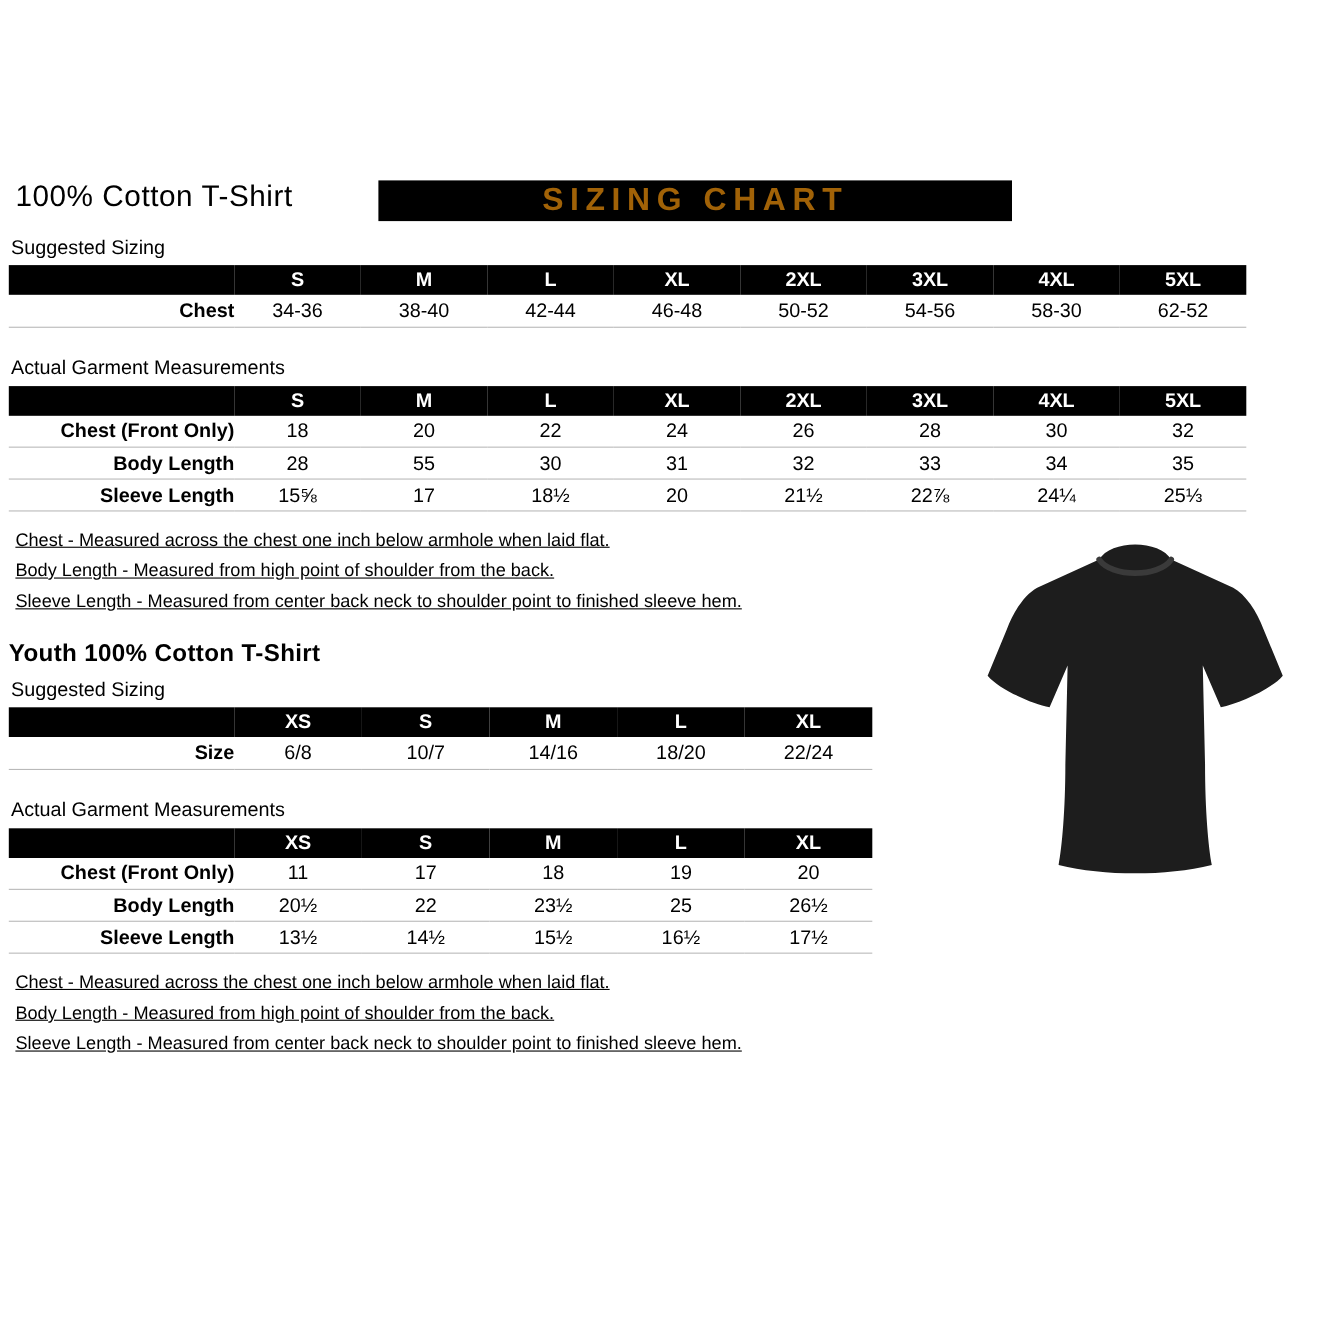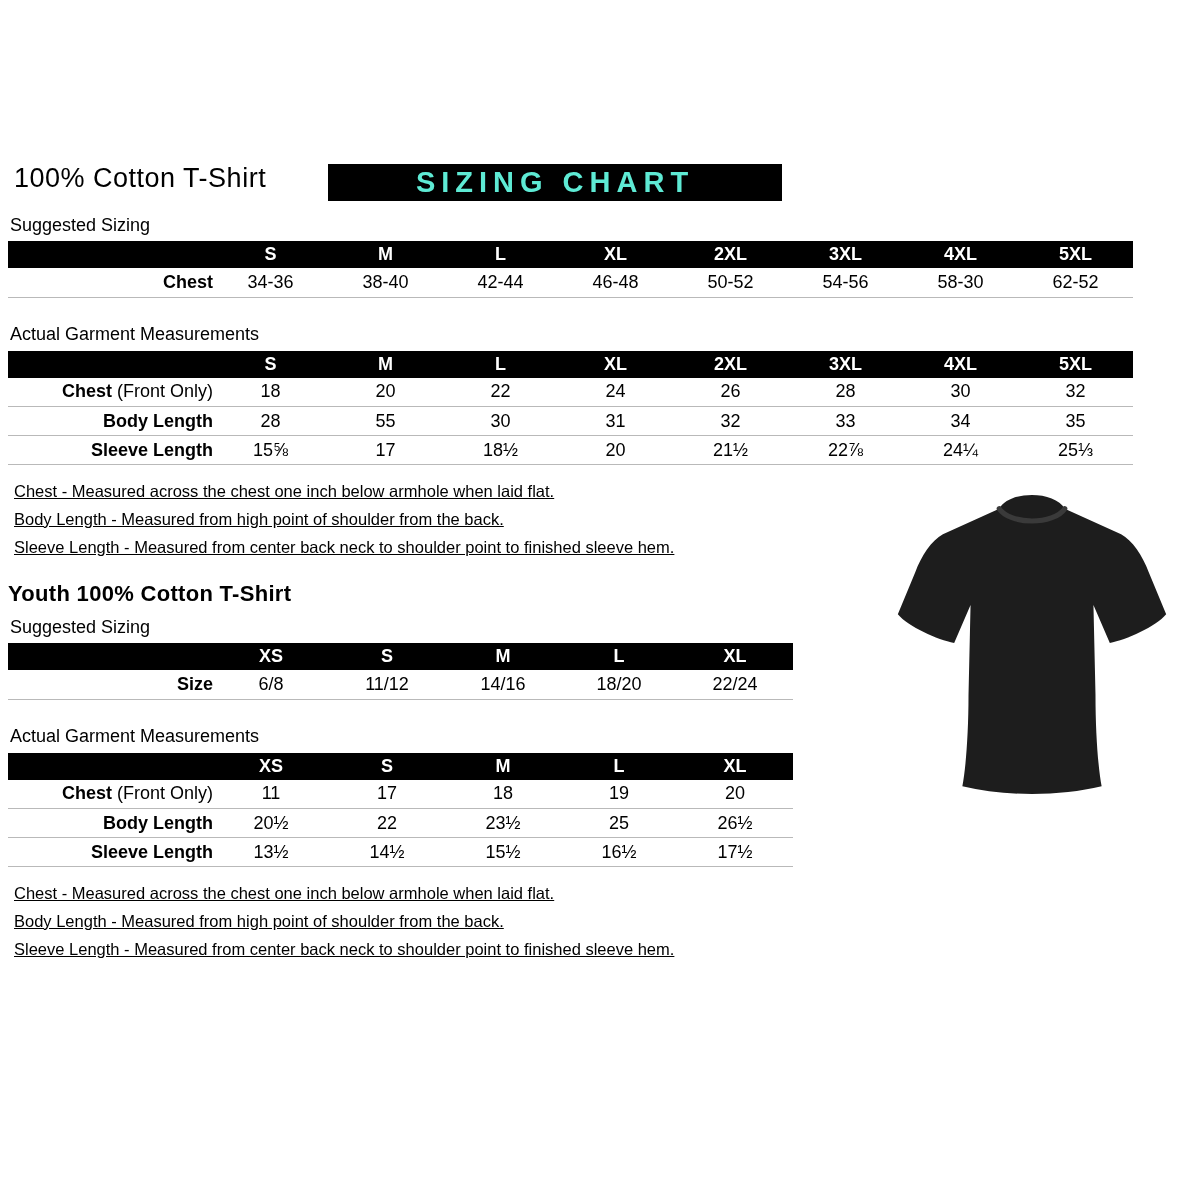--- a/index.html
+++ b/index.html
@@ -3,43 +3,43 @@
 <meta charset="utf-8">
 <style>
   * { margin:0; padding:0; box-sizing:border-box; }
   html,body { width:1200px; height:1200px; background:#ffffff; overflow:hidden; }
   body { font-family:"Liberation Sans", sans-serif; color:#000; position:relative; }
 
   .content { position:absolute; top:163px; left:8px; width:1130px; }
 
   .header-row { position:relative; height:46px; }
   .main-title { font-size:27px; font-weight:400; padding-left:6px; letter-spacing:0.5px; }
-  .banner { position:absolute; left:320px; top:1px; width:454px; height:37px; background:#000;
-            color:#5eead4; display:flex; align-items:center; justify-content:center; }
+  .banner { position:absolute; left:336px; top:1px; width:576px; height:37px; background:#000;
+            color:#a16207; display:flex; align-items:center; justify-content:center; }
   .banner span { font-size:29px; font-weight:bold; letter-spacing:6px; }
 
   .section-label { font-size:18px; font-weight:400; padding-left:2px; }
   .lbl-sug-adult { margin-top:6px; margin-bottom:5px; }
   .lbl-act { margin-top:26px; margin-bottom:6px; }
   .lbl-sug-youth { margin-top:10px; margin-bottom:5px; }
 
   table.size-table { border-collapse:collapse; table-layout:fixed; }
   table.adult { width:1125px; }
   table.youth { width:785px; }
   col.c-label { width:205px; }
   table.adult col.c-size { width:115px; }
   table.youth col.c-size { width:116px; }
 
   .size-table thead th { background:#000; color:#fff; font-weight:bold; font-size:18px;
                          height:27px; text-align:center; vertical-align:middle; }
   .size-table tbody td { font-size:18px; height:29px; text-align:center; vertical-align:middle;
                          border-bottom:1px solid #b9b9b9; }
   .size-table td.label-cell { text-align:right; padding-left:12px; }
   .lbl { font-weight:bold; }
-  .sfx { font-weight:400; }
+  .sfx { font-weight:700; }
 
   .notes { margin-top:12px; padding-left:6px;text-decoration:underline; }
   .note { font-size:16.5px; line-height:28px; font-weight:400; }
 
   .youth-title { font-size:22px; font-weight:bold; margin-top:20px; margin-bottom:10px; letter-spacing:0.3px; }
 
   .shirt-wrap { position:absolute; left:893px; top:478px; width:278px; height:340px; }
   .shirt-wrap svg { width:100%; height:100%; display:block; }
 </style>
 </head>
@@ -186,21 +186,21 @@
         <th>S</th>
         <th>M</th>
         <th>L</th>
         <th>XL</th>
       </tr>
     </thead>
     <tbody>
       <tr>
         <td class="label-cell"><span class="lbl">Size</span></td>
         <td>6/8</td>
-        <td>11/12</td>
+        <td>10/7</td>
         <td>14/16</td>
         <td>18/20</td>
         <td>22/24</td>
       </tr>
     </tbody>
   </table>
 
   <div class="section-label lbl-act">Actual Garment Measurements</div>
 
   <table class="size-table youth">

